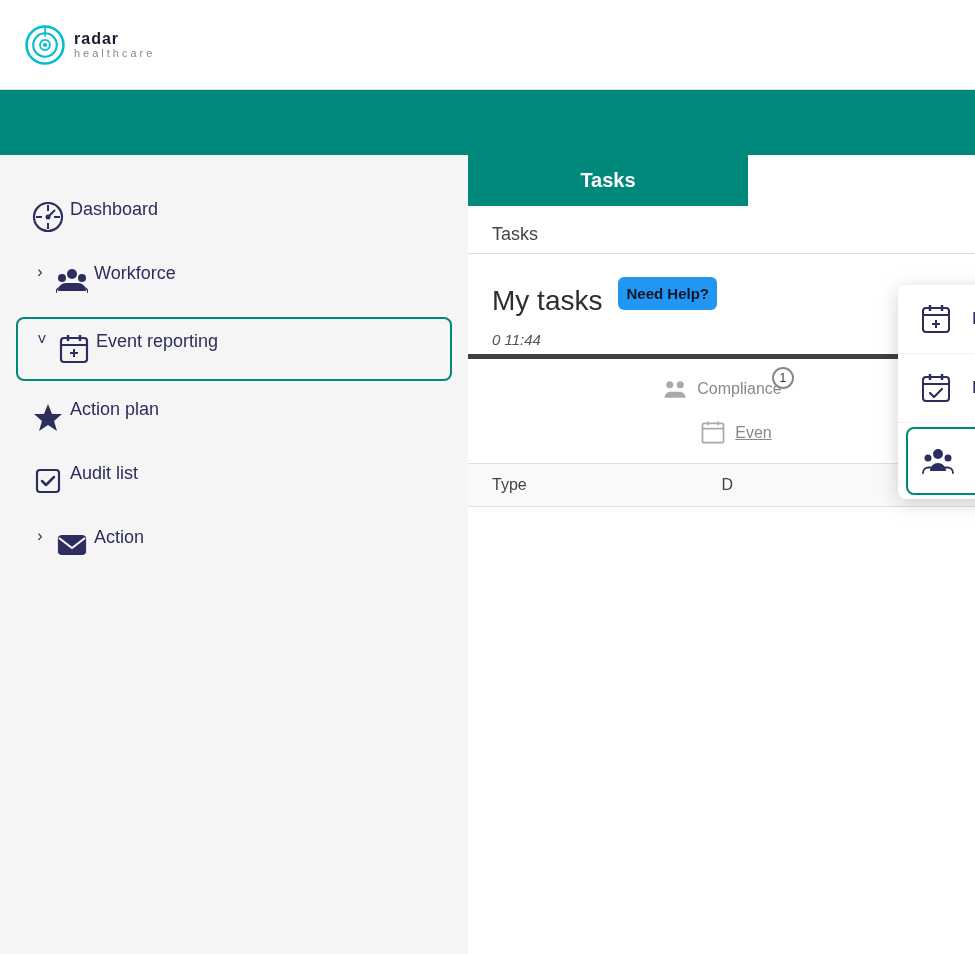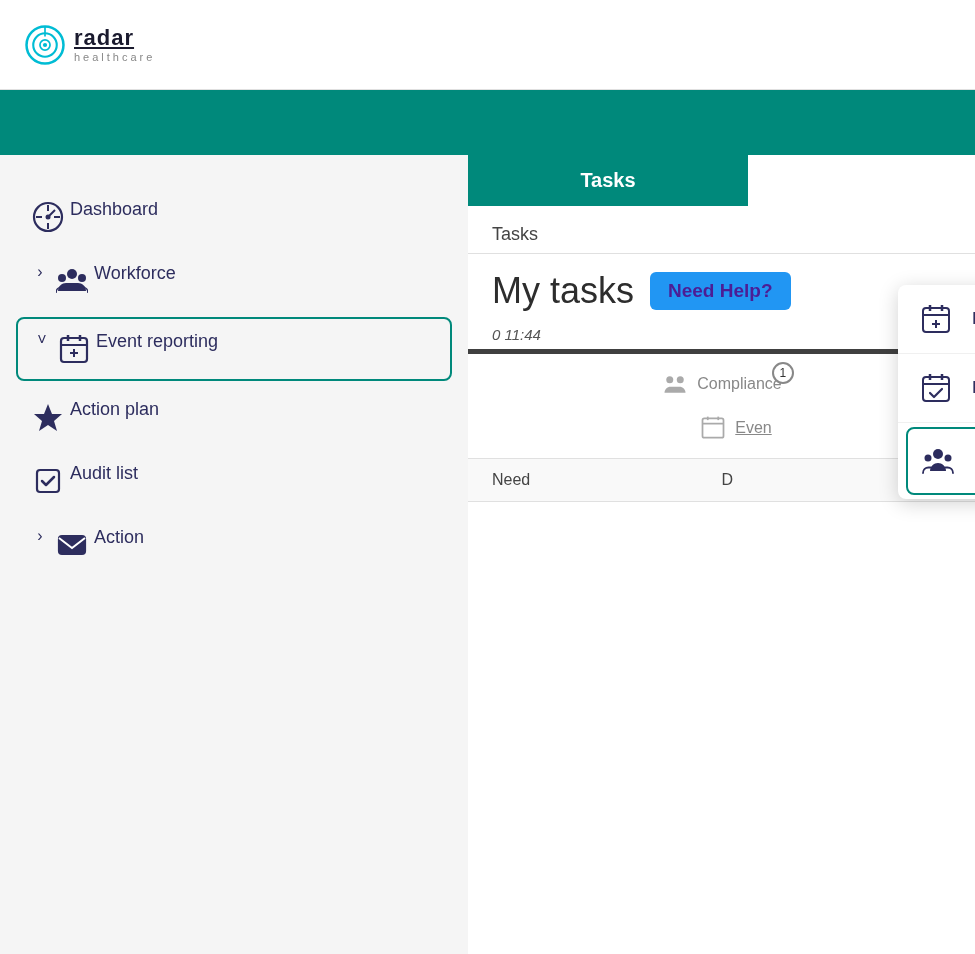--- a/index.html
+++ b/index.html
@@ -22,25 +22,24 @@
     .logo-icon {
       width: 42px;
       height: 42px;
     }
     .logo-text {
       display: flex;
       flex-direction: column;
       line-height: 1.1;
     }
     .logo-radar {
-      font-size: 22px;
+      font-size: 16px;
       font-weight: 700;
       color: #1a1a2e;
       letter-spacing: 1px;
-      text-decoration: underline;
     }
     .logo-healthcare {
       font-size: 11px;
       color: #888;
       letter-spacing: 3px;
       text-transform: lowercase;
     }
 
     
     .teal-banner {
@@ -133,30 +132,31 @@
       border-bottom: 1px solid #e0e0e0;
     }
 
     .my-tasks-row {
       padding: 16px 24px 8px;
       display: flex;
       align-items: center;
       gap: 16px;
     }
     .my-tasks-title {
-      font-size: 36px;
+      font-size: 28px;
       color: #2d2d2d;
       font-weight: 400;
+      margin-top: 15px;
     }
     .need-help-btn {
       background: #2196f3;
-      color: #4c1d95;
-      padding: 8px 18px;
+      color: #0f172a;
+      padding: 8px 8px;
       border-radius: 6px;
-      font-size: 19px;
+      font-size: 15px;
       font-weight: 600;
       cursor: pointer;
       white-space: nowrap;
     }
 
     .task-time {
       padding: 6px 24px;
       font-size: 15px;
       color: #555;
       border-bottom: 5px solid #404040;
@@ -393,21 +393,21 @@
           <rect x="4" y="5" width="24" height="22" rx="2" stroke="#aaa" stroke-width="2"></rect>
           <line x1="4" y1="11" x2="28" y2="11" stroke="#aaa" stroke-width="2"></line>
           <line x1="10" y1="3" x2="10" y2="7" stroke="#aaa" stroke-width="2"></line>
           <line x1="22" y1="3" x2="22" y2="7" stroke="#aaa" stroke-width="2"></line>
         </svg>
         <span style="color:#888;font-size:16px;">Even</span>
       </div>
     </div>
 
     <div class="table-header-row">
-      <span class="table-col">Need</span>
+      <span class="table-col">Type</span>
       <span class="table-col">D</span>
     </div>
 
     <div class="dropdown-overlay">
       <div class="dropdown-menu">
 
         <div class="dropdown-item">
           <div class="dropdown-icon">
             <svg width="32" height="32" viewBox="0 0 32 32" fill="none" xmlns="http://www.w3.org/2000/svg">
               <rect x="3" y="5" width="26" height="24" rx="3" stroke="#2d2d5e" stroke-width="2"></rect>

